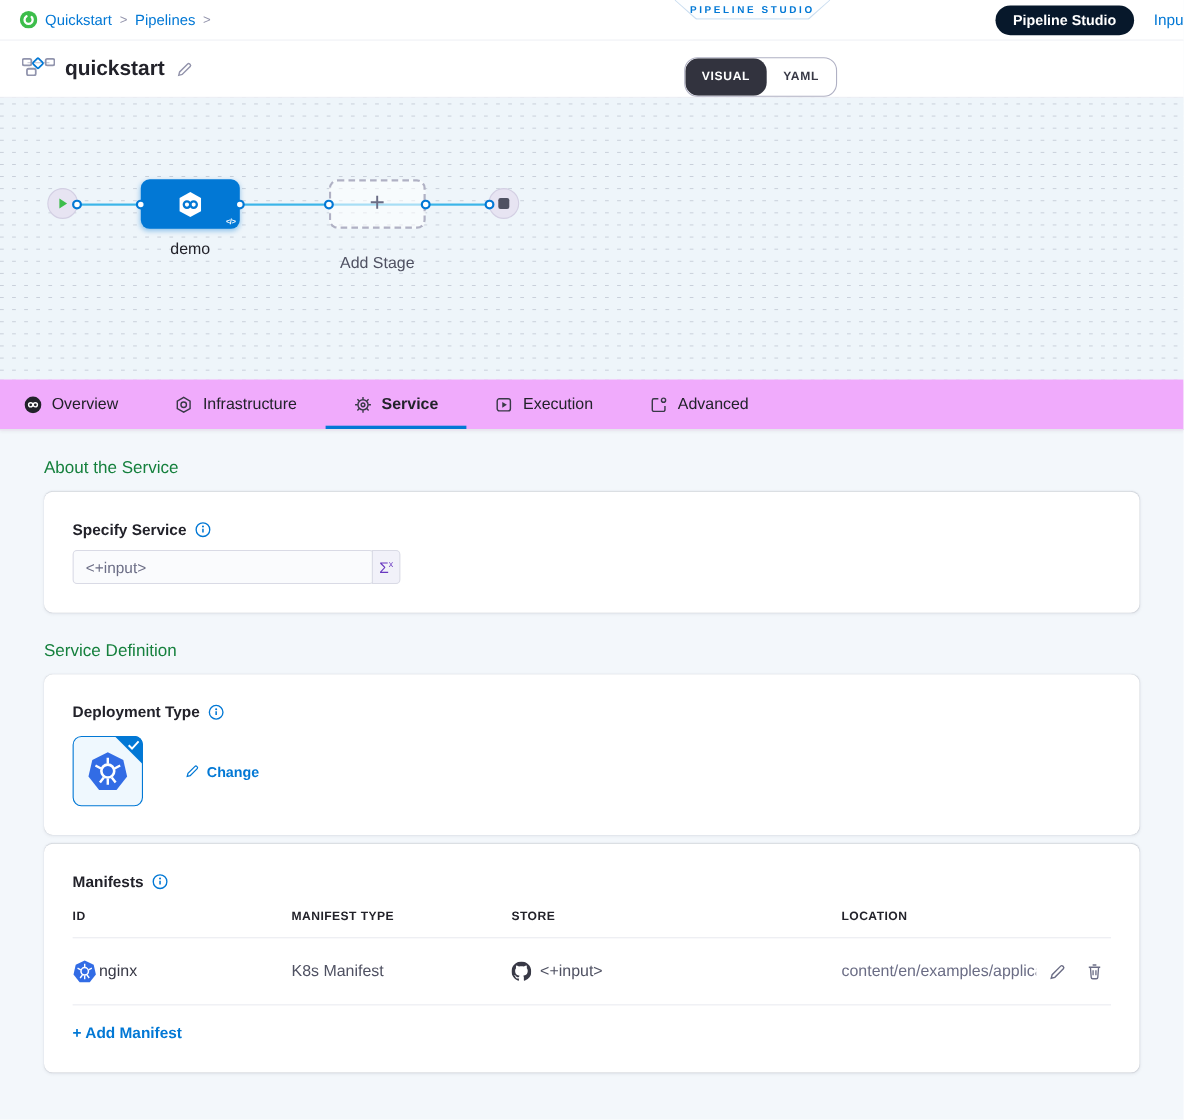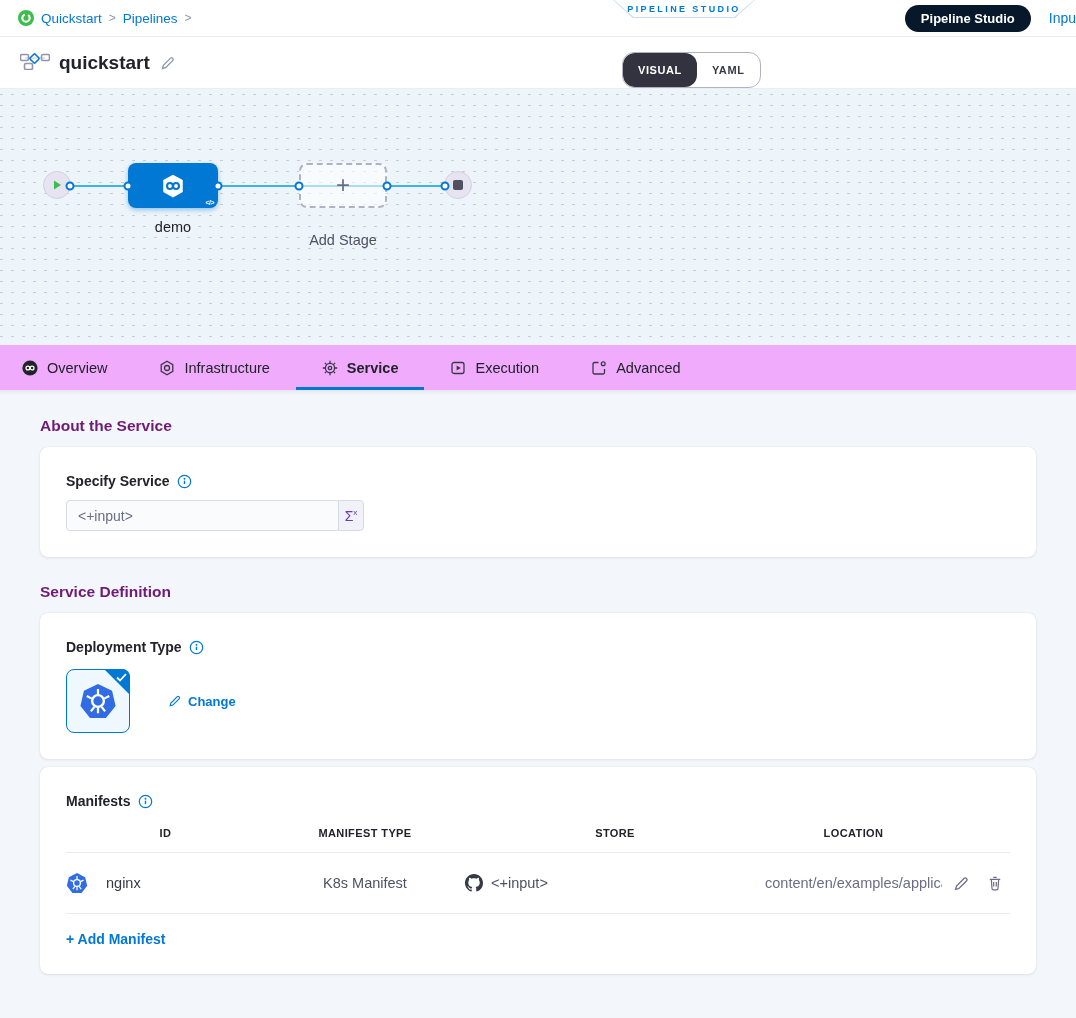--- a/index.html
+++ b/index.html
@@ -50,43 +50,43 @@
   
   .tabbar { height:46px; background:#f0abfc; border-bottom:1px solid #e4e7ec; box-shadow:0 2px 3px rgba(0,0,0,.05); display:flex; align-items:stretch; padding-left:10px; position:relative; }
   .tab { display:flex; align-items:center; gap:9px; padding:0 26px; font-size:14.5px; color:#22222a; position:relative; cursor:pointer; }
   .tab:first-child { padding-left:12px; }
   .tab.active { font-weight:700; }
   .tab.active::after { content:""; position:absolute; left:0; right:0; bottom:0; height:3px; background:#0278d5; }
   .tab svg { flex:none; }
 
   
   .content { background:#f3f7fb; height:627px; padding:4px 40px 0; overflow:hidden; }
-  .section-heading { font-size:15.5px; font-weight:700; color:#701a75; margin:26px 0 12px; }
+  .section-heading { font-size:15.5px; font-weight:400; color:#15803d; margin:26px 0 12px; }
   .section-heading.first { margin-top:22px; }
   .card { background:#fff; border-radius:8px; box-shadow:0 0 1px rgba(40,41,61,.16), 0 1px 3px rgba(96,97,112,.12); padding:26px; }
   .field-label { display:flex; align-items:center; gap:7px; font-size:14px; font-weight:700; color:#22222a; }
   .info-icon { display:inline-flex; cursor:pointer; }
 
   .input-row { display:flex; margin-top:11px; width:298px; }
   .text-input { flex:1; height:31px; border:1px solid #d9dae5; border-radius:4px; background:#fafbfd; padding:0 11px; color:#6b6d85; font-size:14px; font-family:inherit; outline:none; }
   .sigma-btn { width:26px; height:31px; margin-left:-2px; border:1px solid #d9dae5; border-radius:0 4px 4px 0; background:#f1f1f9; color:#6938c0; font-size:14px; display:flex; align-items:center; justify-content:center; cursor:pointer; font-family:inherit; }
   .sigma-btn sup { font-size:8px; margin-top:-6px; }
 
   .tile-row { display:flex; align-items:center; margin-top:14px; }
   .k8s-tile { width:64px; height:64px; border:1px solid #0278d5; border-radius:8px; background:#eff8fe; position:relative; display:flex; align-items:center; justify-content:center; cursor:pointer; }
   .tile-check { position:absolute; top:-1px; right:-1px; width:26px; height:26px; background:#0278d5; clip-path:polygon(0 0,100% 0,100% 100%); border-top-right-radius:8px; }
   .tile-check svg { position:absolute; top:4px; right:3px; }
   .change-link { display:flex; align-items:center; gap:6px; margin-left:38px; color:#0278d5; font-size:13px; font-weight:600; cursor:pointer; }
   .tile-caption { margin-top:11px; font-size:13.5px; color:#383946; }
 
-  .mani-grid { display:grid; grid-template-columns:199px 200px 300px 1fr 38px 30px; align-items:center;text-align:center; }
+  .mani-grid { display:grid; grid-template-columns:199px 200px 300px 1fr 38px 30px; align-items:center; }
   .mani-head { margin-top:18px; padding-bottom:13px; border-bottom:1px solid #eaebf1; }
   .col-h { font-size:11px; font-weight:700; color:#22222a; letter-spacing:.4px; }
   .mani-row { padding:19px 0; border-bottom:1px solid #eaebf1; }
-  .cell-id { display:flex; align-items:center; gap:18px; font-size:14.5px; color:#383946; }
+  .cell-id { display:flex; align-items:center; gap:2px; font-size:14.5px; color:#383946; }
   .cell-plain { font-size:14.5px; color:#4f5162; }
   .cell-store { display:flex; align-items:center; gap:8px; font-size:14.5px; color:#4f5162; }
   .cell-loc { font-size:14.5px; color:#6b6d85; white-space:nowrap; overflow:hidden; }
   .row-action { background:none; border:none; cursor:pointer; padding:2px; display:flex; align-items:center; justify-content:center; }
   .add-manifest { display:inline-block; margin-top:17px; color:#0278d5; font-size:14px; font-weight:700; cursor:pointer; }
 </style>
 </head>
 <body>
 
 <div class="topbar">

